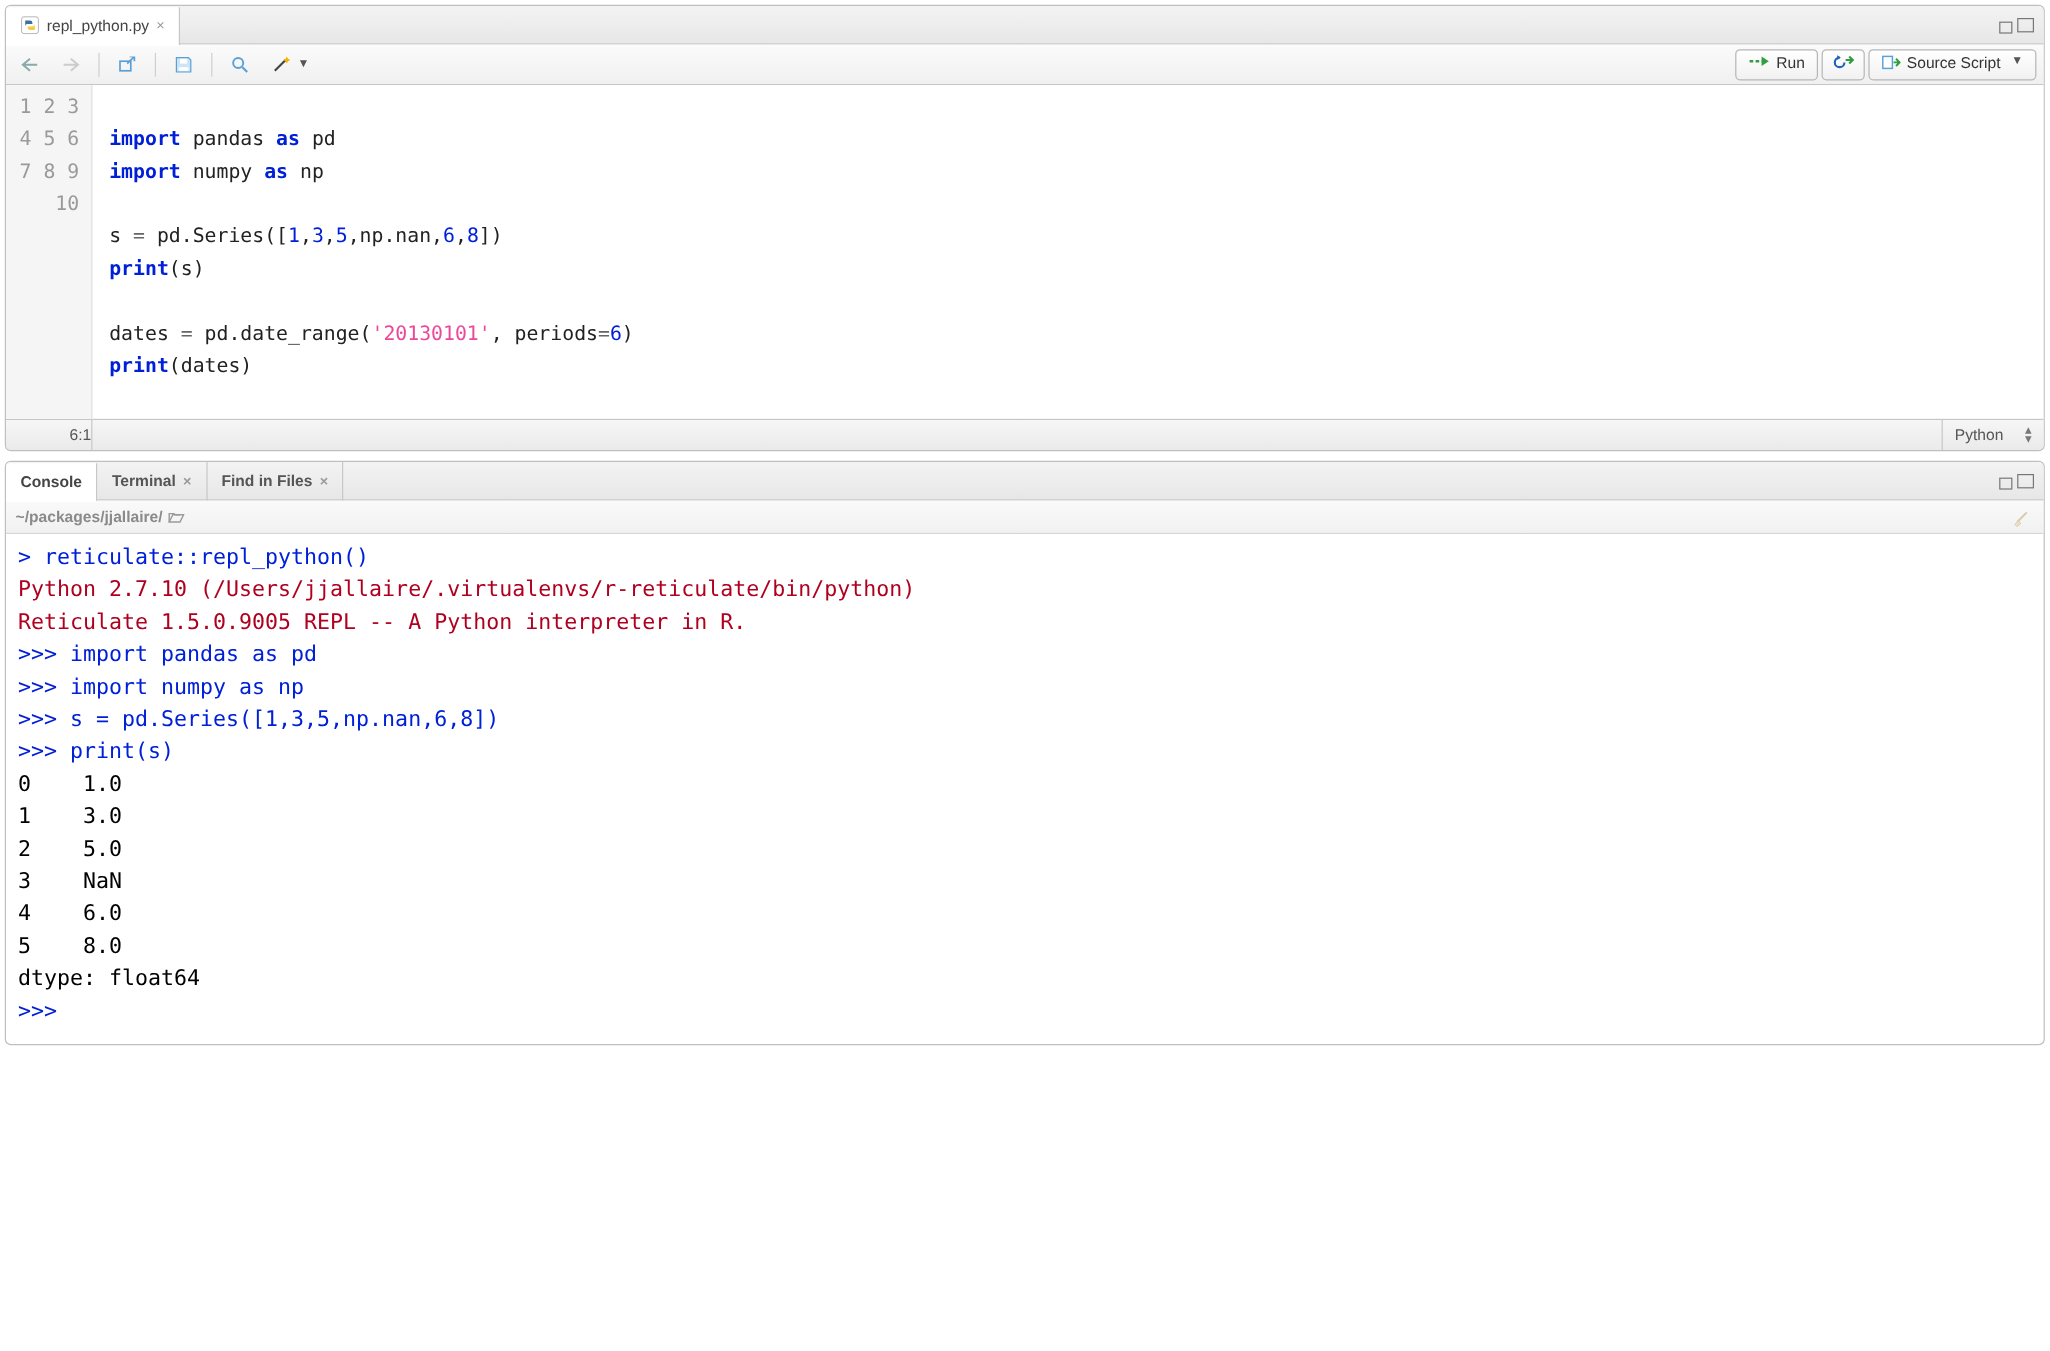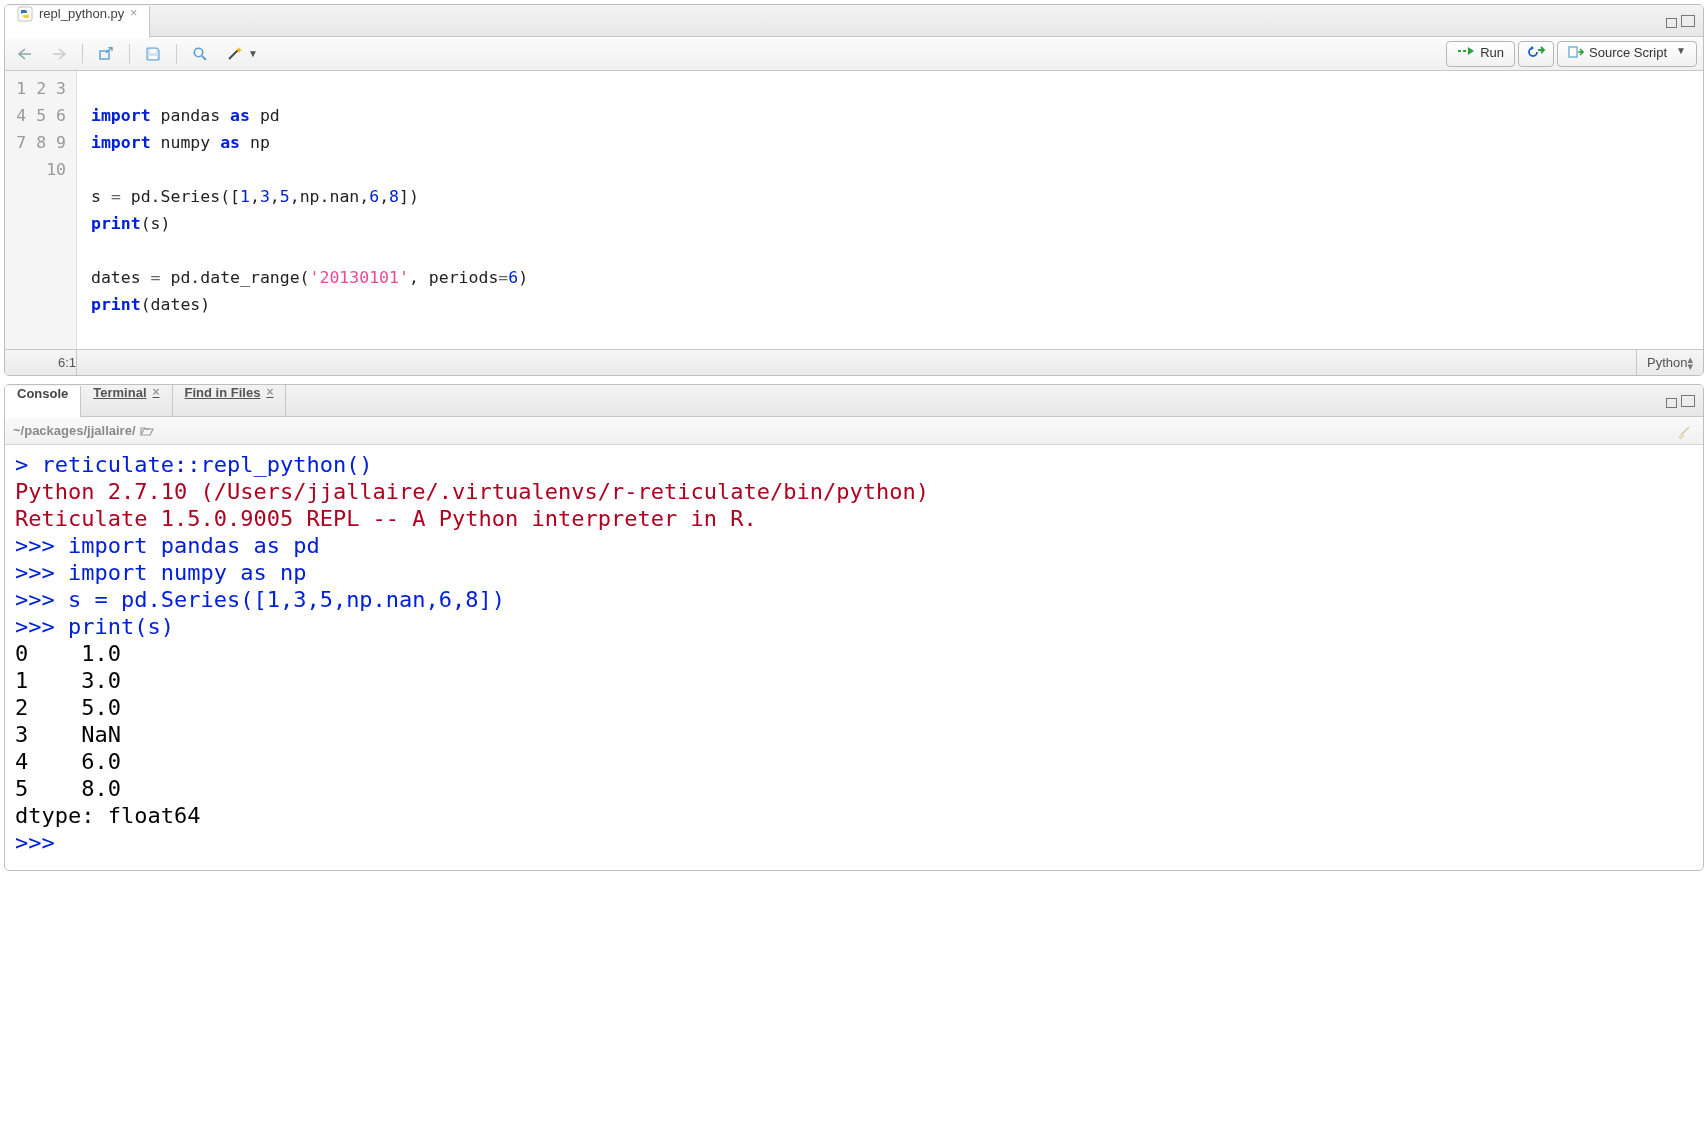--- a/index.html
+++ b/index.html
@@ -20,30 +20,30 @@
 .tabbar {
   display: flex;
   align-items: center;
   background: linear-gradient(#f3f3f3, #e7e7e7);
   border-bottom: 1px solid #c7c7c7;
   height: 32px;
   position: relative;
 }
 .tab {
   display: flex;
-  align-items: flex-start;
+  align-items: center;
   gap: 6px;
   padding: 0 12px;
   height: 32px;
   border-right: 1px solid #c7c7c7;
   background: #fff;
   font-size: 13px;
   color: #444;
 }
-.tab.inactive { background: transparent; color: #555; text-decoration: underline; }
+.tab.inactive { background: transparent; color: #555; }
 .tab.active { background: #fff; border-bottom: 1px solid #fff; position: relative; top: 1px; }
 .tab .close { color: #9a9a9a; font-size: 12px; }
 .tabbar .right-icons {
   margin-left: auto;
   display: flex;
   align-items: center;
   gap: 4px;
   padding-right: 8px;
 }
 .window-icon {
@@ -128,41 +128,41 @@
   line-height: 26px;
 }
 .statusbar .lang {
   margin-left: auto;
   border-left: 1px solid #c7c7c7;
   padding: 0 10px;
   height: 100%;
   line-height: 26px;
   display: flex;
   align-items: center;
-  gap: 0;
+  gap: 18px;
   text-align: right;
 }
 .console-path {
   display: flex;
   align-items: center;
   background: linear-gradient(#fafafa, #f1f1f1);
   border-bottom: 1px solid #d6d6d6;
   height: 28px;
   padding: 0 8px;
   color: #8a8a8a;
   font-size: 13px;
   font-weight: 600;
 }
 .console-path .broom {
   margin-left: auto;
   opacity: 0.5;
 }
 .console-out {
   font-family: Menlo, Consolas, monospace;
-  font-size: 22px;
+  font-size: 18px;
   line-height: 27px;
   padding: 6px 10px 14px 10px;
   white-space: pre;
   color: #222;
 }
 .c-blue { color: #0020d8; }
 .c-red { color: #b00020; }
 .c-black { color: #000000; }
 .updown { font-size: 11px; color: #777; display:flex; flex-direction:column; line-height:7px; }
 </style>

